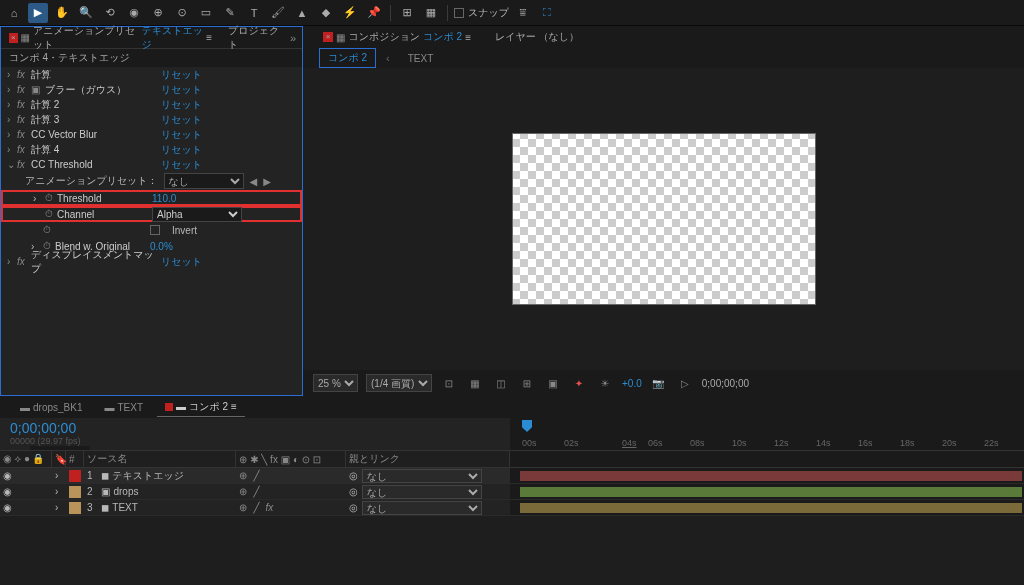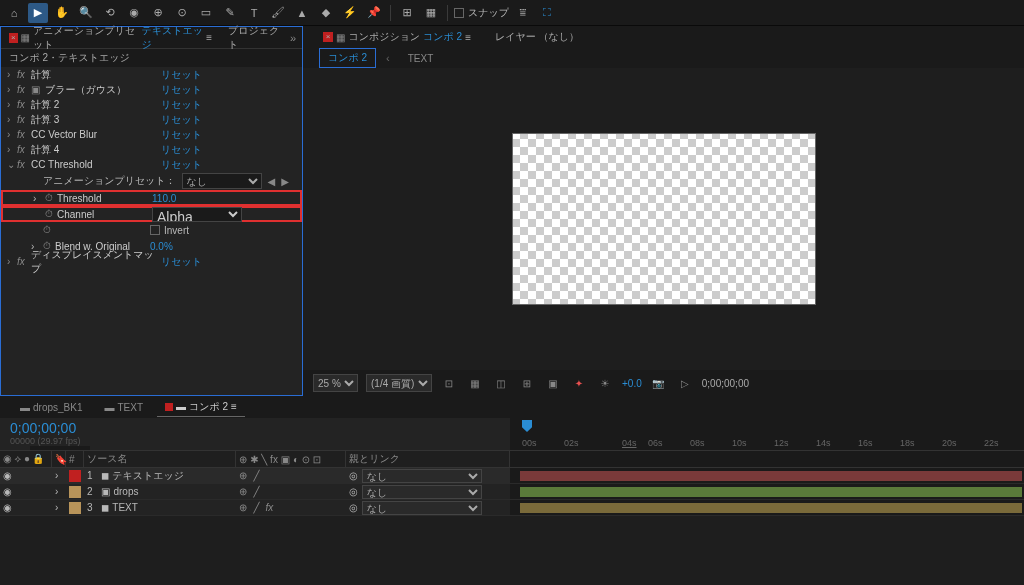--- a/index.html
+++ b/index.html
@@ -21,21 +21,21 @@
 .effect-row .arrow { width: 10px; display: inline-block; color: #888; }
 .effect-row .fx { color: #888; width: 14px; font-style: italic; }
 .effect-row .icon-sm { width: 14px; color: #888; }
 .effect-row .name { flex: 0 0 130px; color: #ccc; }
 .effect-row .reset { color: #2a8dd4; cursor: pointer; }
 .effect-sub { padding-left: 42px; display: flex; align-items: center; height: 16px; font-size: 10px; }
 .effect-sub .stopwatch { width: 12px; color: #888; }
 .effect-sub .pname { flex: 0 0 95px; color: #ccc; }
 .effect-sub .pval { color: #e8a030; cursor: pointer; }
 .effect-sub .pval.blue { color: #2a8dd4; }
-.preset-row { padding-left: 42px; display: flex; align-items: center; height: 18px; font-size: 10px; gap: 6px; }
+.preset-row { padding-left: 24px; display: flex; align-items: center; height: 18px; font-size: 10px; gap: 6px; }
 .preset-row select { background: #1a1a1a; border: 1px solid #444; color: #aaa; font-size: 10px; width: 80px; height: 16px; }
 .hl-red { border: 2px solid #e03030; }
 .right-area { flex: 1; background: #1a1a1a; display: flex; flex-direction: column; }
 .comp-header { height: 22px; display: flex; align-items: center; background: #1a1a1a; padding-left: 12px; gap: 8px; }
 .comp-header .tab { padding: 2px 8px; color: #aaa; font-size: 10px; display: flex; align-items: center; gap: 3px; }
 .comp-sub { height: 20px; display: flex; align-items: center; padding-left: 16px; gap: 10px; }
 .comp-sub .stab { padding: 2px 8px; color: #2a8dd4; font-size: 10px; border: 1px solid #2a6dd4; cursor: pointer; }
 .comp-sub .stab.inactive { border: none; color: #888; }
 .viewer { flex: 1; display: flex; align-items: center; justify-content: center; background: #1e1e1e; }
 .canvas-frame { width: 304px; height: 172px; background: repeating-conic-gradient(#ccc 0% 25%, #fff 0% 50%) 50% / 16px 16px; border: 1px solid #666; }
@@ -105,21 +105,21 @@
       <span class="panel-tab">
         <span class="close">×</span>
         <span style="color:#888">▦</span>
         <span>アニメーションプリセット</span>
         <span class="blue" style="color:#2a8dd4">テキストエッジ</span>
         <span>≡</span>
       </span>
       <span class="panel-tab">プロジェクト</span>
       <span style="margin-left:auto;padding-right:6px;color:#888;cursor:pointer">»</span>
     </div>
-    <div class="panel-sub">コンポ 2・テキストエッジ</div>
+    <div class="panel-sub">コンポ 4・テキストエッジ</div>
     <div class="effects-list">
       <div class="effect-row">
           <span class="arrow">›</span>
           <span class="fx">fx</span>
           <span class="name">計算</span>
           <span class="reset">リセット</span>
         </div>
       <div class="effect-row">
           <span class="arrow">›</span>
           <span class="fx">fx</span>
@@ -165,27 +165,27 @@
       </div>
       <div class="effect-sub hl-red" style="padding-left:30px">
         <span class="arrow" style="width:12px">›</span>
         <span class="stopwatch">⏱</span>
         <span class="pname">Threshold</span>
         <span class="pval blue">110.0</span>
       </div>
       <div class="effect-sub hl-red">
         <span class="stopwatch">⏱</span>
         <span class="pname">Channel</span>
-        <select style="background:#1a1a1a;border:1px solid #444;color:#ccc;font-size:14px;width:90px;height:15px"><option>Alpha</option></select>
+        <select style="background:#1a1a1a;border:1px solid #444;color:#ccc;font-size:10px;width:90px;height:15px"><option>Alpha</option></select>
       </div>
       <div class="effect-sub">
         <span class="stopwatch">⏱</span>
         <span class="pname"></span>
         <span class="checkbox-sm"></span>
-        <span style="margin-left:4px">Invert</span>
+        <span style="margin-left:12px">Invert</span>
       </div>
       <div class="effect-sub" style="padding-left:30px">
         <span class="arrow" style="width:12px">›</span>
         <span class="stopwatch">⏱</span>
         <span class="pname">Blend w. Original</span>
         <span class="pval blue">0.0%</span>
       </div>
       <div class="effect-row">
           <span class="arrow">›</span>
           <span class="fx">fx</span>

